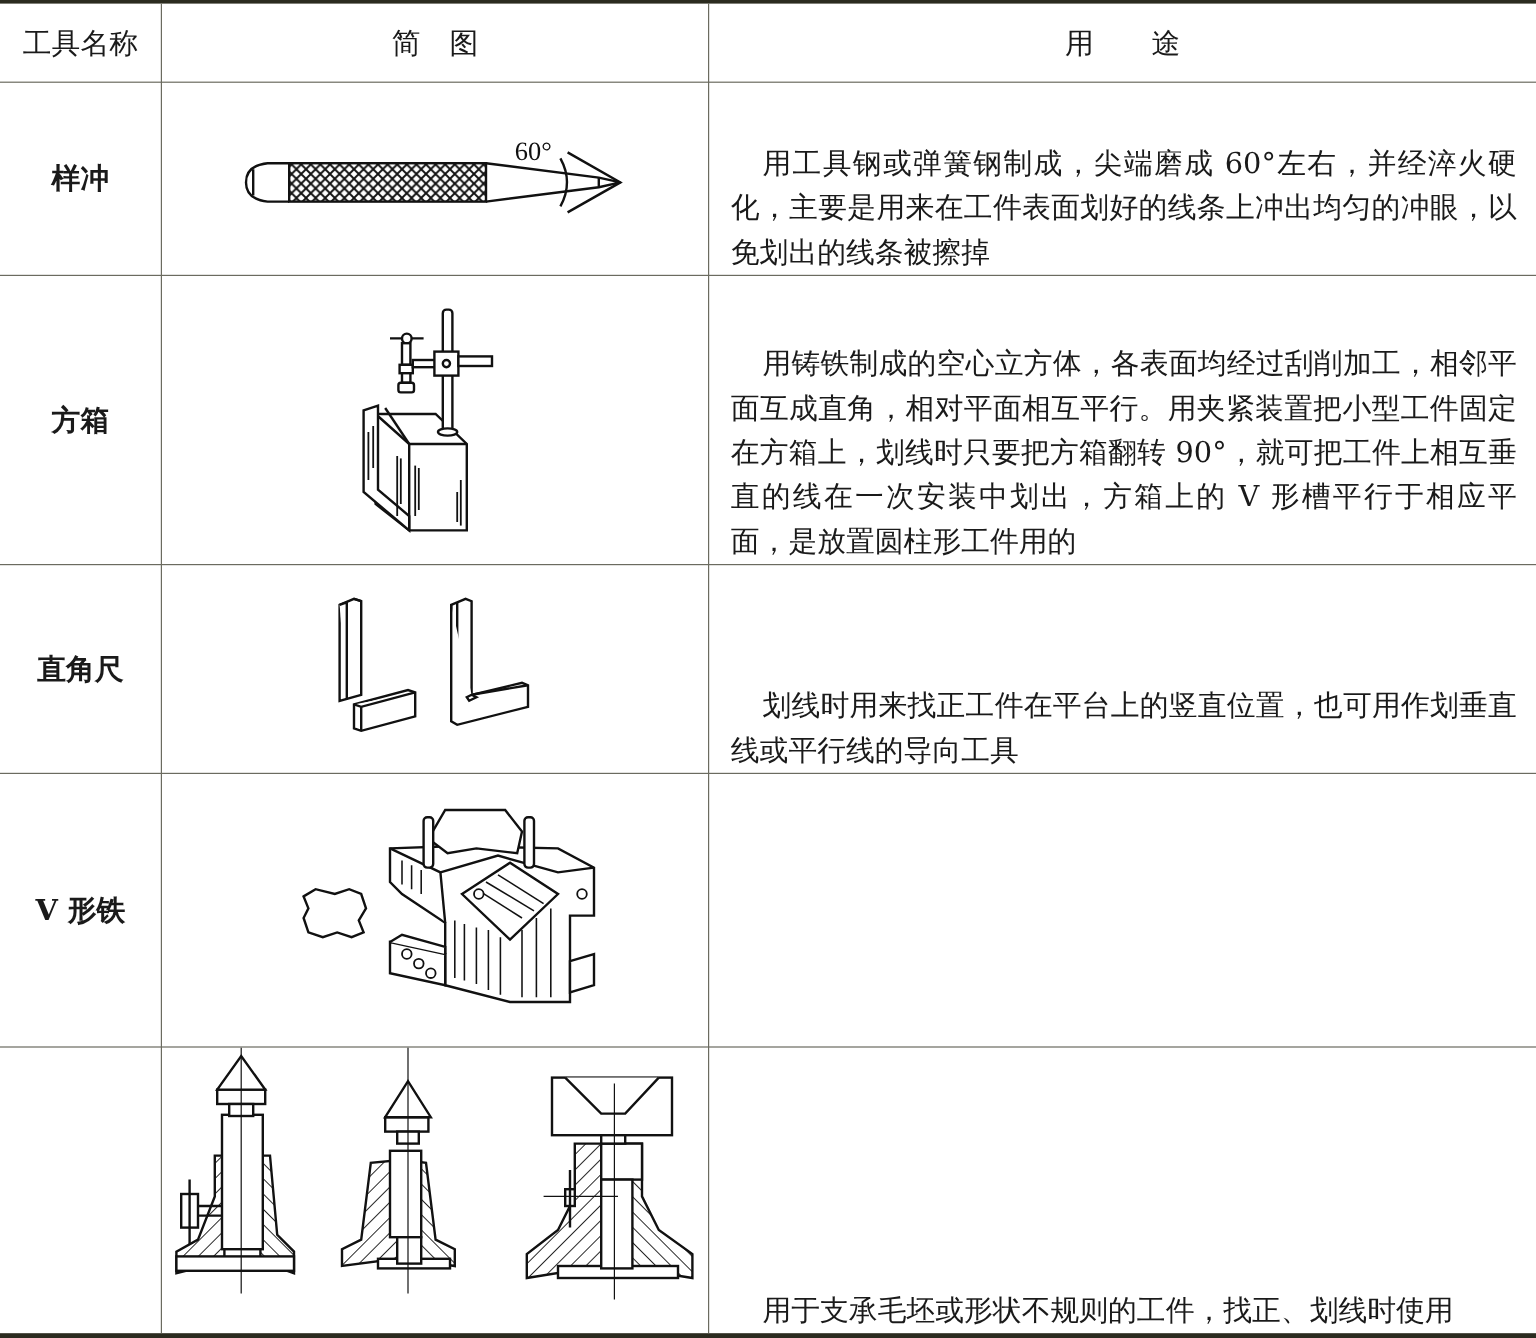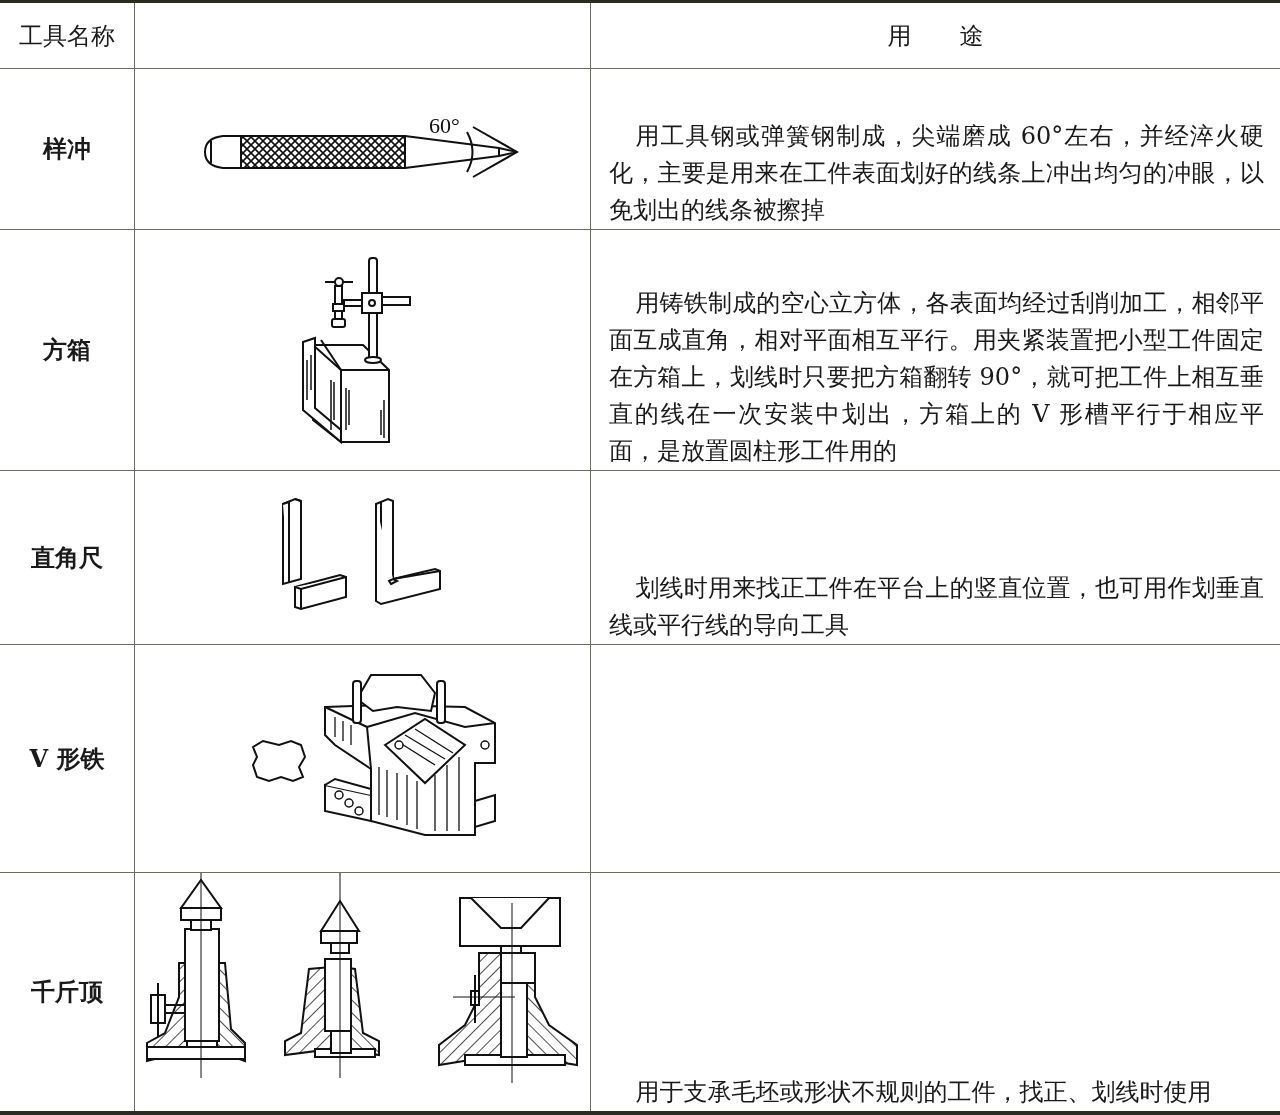--- a/index.html
+++ b/index.html
@@ -25,20 +25,21 @@
   <div class="hline" style="top:68px"></div>
   <div class="hline" style="top:229px"></div>
   <div class="hline" style="top:470px"></div>
   <div class="hline" style="top:644px"></div>
   <div class="hline" style="top:872px"></div>
   <div class="bot-rule"></div>
   <div class="vline" style="left:134px"></div>
   <div class="vline" style="left:590px"></div>
 
   <div class="cell hdr" style="left:0;top:3px;width:134px;height:65px">工具名称</div>
+  <div class="cell hdr" style="left:135px;top:3px;width:455px;height:65px">简　图</div>
   <div class="cell hdr" style="left:591px;top:3px;width:689px;height:65px">用　　途</div>
 
   <div class="cell name" style="left:0;top:69px;width:134px;height:160px">样冲</div>
   <div class="cell" style="left:135px;top:69px;width:455px;height:160px">
     <svg width="455" height="160" viewBox="0 0 455 160">
       <defs>
         <pattern id="knurl" width="8" height="8" patternUnits="userSpaceOnUse">
           <path d="M0,0 L8,8 M8,0 L0,8" stroke="#111" stroke-width="1.6"></path>
         </pattern>
       </defs>
@@ -153,21 +154,20 @@
       <g fill="#fff" stroke="#111" stroke-width="1.5">
         <circle cx="204" cy="150" r="4"></circle>
           <circle cx="214" cy="158" r="4"></circle>
           <circle cx="224" cy="166" r="4"></circle>
         <circle cx="264" cy="100" r="4"></circle>
           <circle cx="350" cy="100" r="4"></circle>
       </g>
     </svg>
   </div>
 
-  <div class="cell name" style="left:0;top:873px;width:134px;height:238px">千斤顶</div>
   <div class="cell" style="left:135px;top:873px;width:455px;height:238px">
     <svg width="455" height="238" viewBox="0 0 455 238">
       <defs>
         <pattern id="hatch" width="9" height="9" patternUnits="userSpaceOnUse" patternTransform="rotate(45)">
           <line x1="0" y1="0" x2="0" y2="9" stroke="#111" stroke-width="1.5"></line>
         </pattern>
         <pattern id="hatch2" width="9" height="9" patternUnits="userSpaceOnUse" patternTransform="rotate(-45)">
           <line x1="0" y1="0" x2="0" y2="9" stroke="#111" stroke-width="1.5"></line>
         </pattern>
       </defs>

